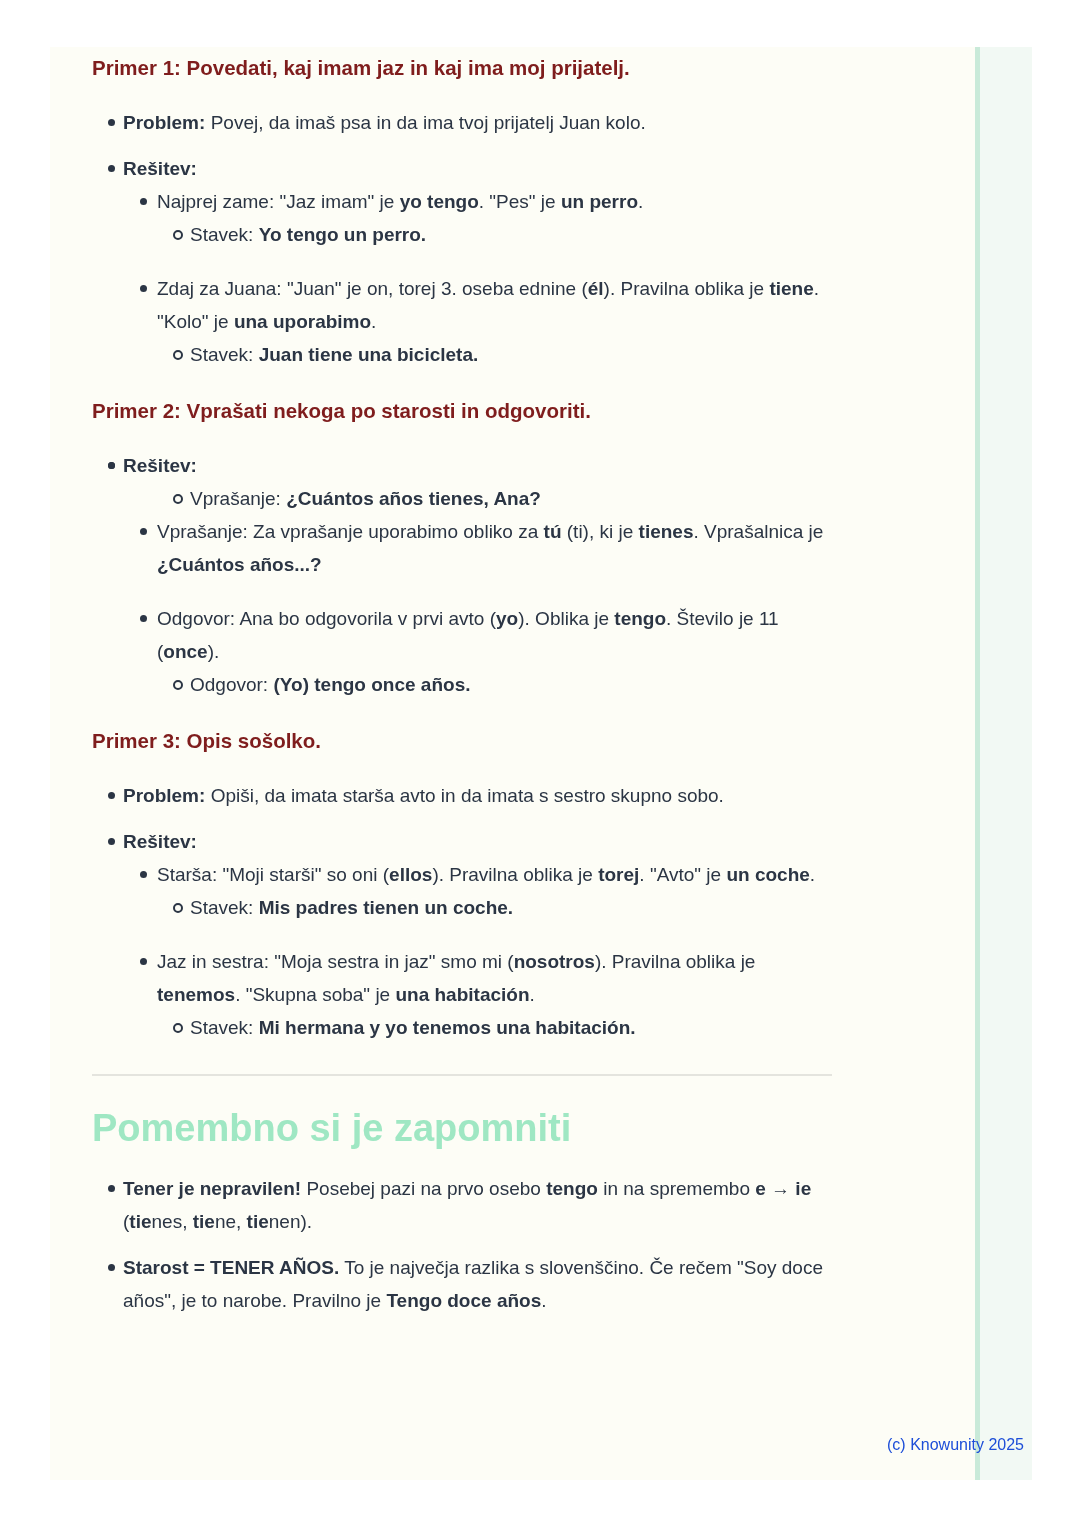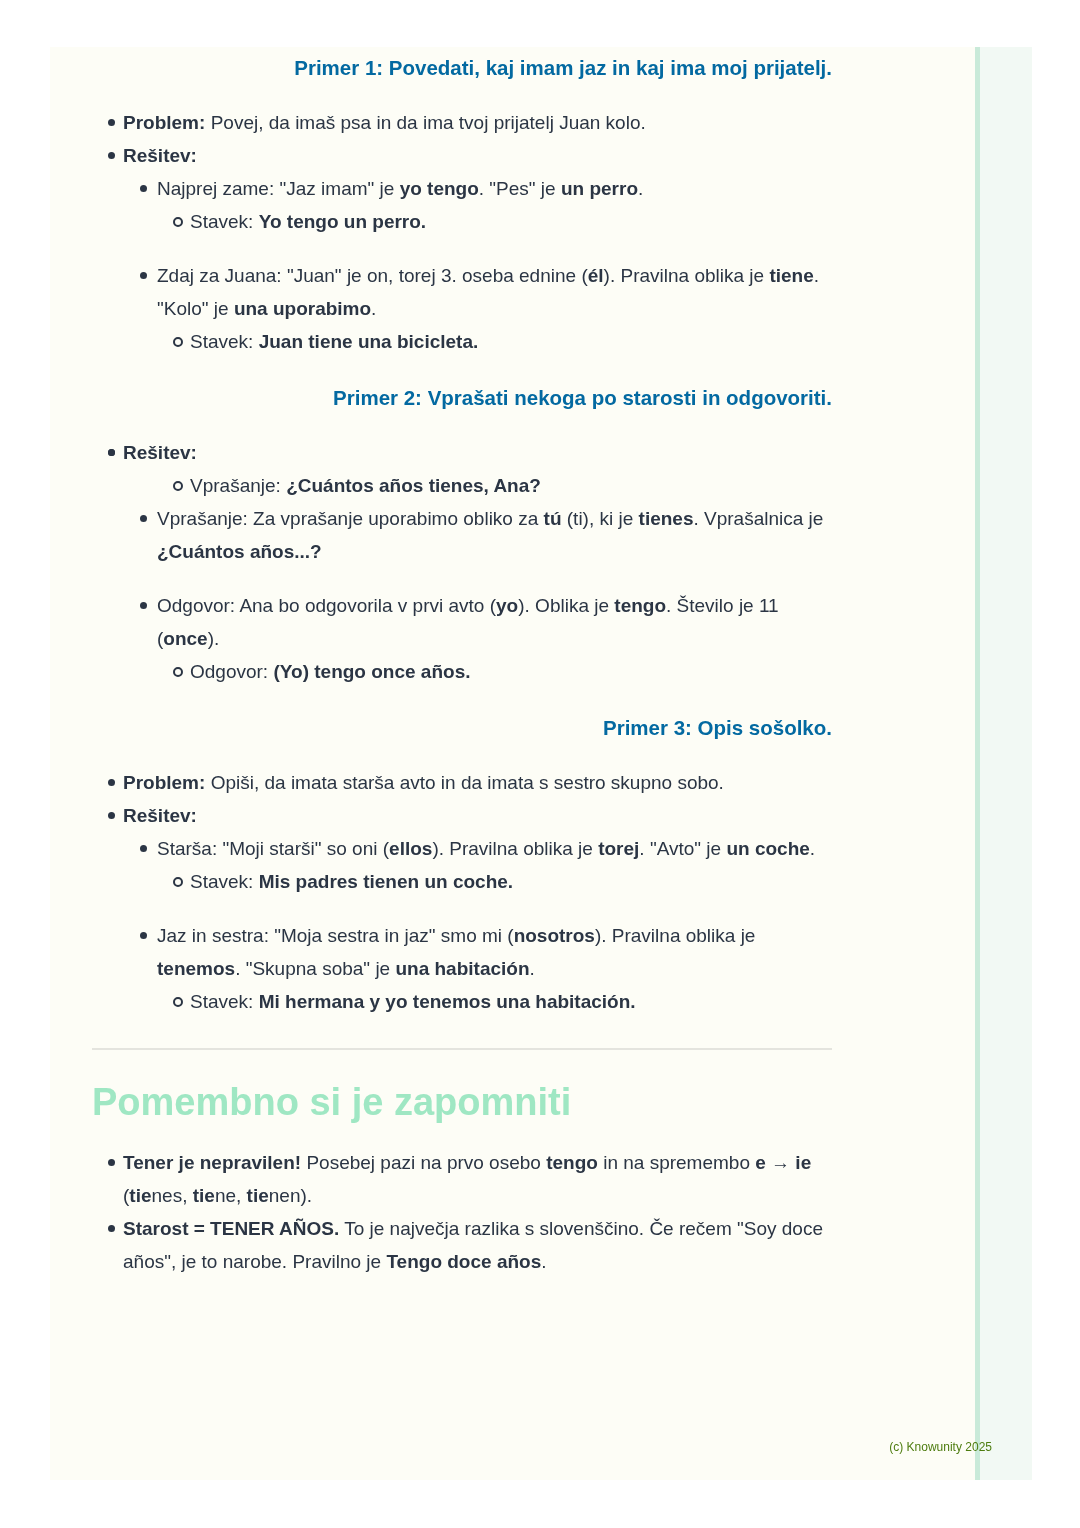--- a/index.html
+++ b/index.html
@@ -40,39 +40,38 @@
     left: 42px;
     top: 0;
     width: 740px;
     padding-top: 8px;
     color: #2b3544;
   }
   h3.sec {
     font-size: 20.5px;
     line-height: 26px;
     font-weight: 700;
-    color: #0369a1;
+    color: #7f1d1d;
     margin: 27px 0 25px 0;
-    text-align: right;
   }
   h3.sec:first-child { margin-top: 0; }
   h2.imp {
     font-size: 38px;
     line-height: 36px;
     font-weight: 700;
     color: #9fe7c3;
     margin: 0 0 26px 0;
   }
   .li {
     position: relative;
     font-size: 19px;
     line-height: 33px;
     margin: 0;
   }
-  .l1 { padding-left: 31px; }
+  .l1 { padding-left: 31px; margin-top: 13px; }
   .l2 { padding-left: 65px; margin-top: 0; }
   .l3 { padding-left: 98px; margin-top: 0; }
   .l2.gap { margin-top: 21px; }
   .marker {
     position: absolute;
     top: 13px;
     width: 7px;
     height: 7px;
     border-radius: 50%;
   }
@@ -83,24 +82,24 @@
   .marker.circ { border: 2px solid #2b3544; width: 6px; height: 6px; background: transparent; }
   .li b { font-weight: 700; }
   hr.divider {
     border: none;
     border-top: 2px solid #e4e4de;
     margin: 30px 0 34px 0;
     width: 740px;
   }
   .footer {
     position: absolute;
-    right: 40px;
+    right: 8px;
     bottom: 26px;
-    font-size: 12px;
-    color: #4d7c0f;
+    font-size: 16px;
+    color: #1d4ed8;
     z-index: 2;
   }
 </style>
 </head>
 <body>
 
 <div class="page">
   <div class="accent-line"></div>
   <div class="mint-strip"></div>
   <div class="content" id="content">

